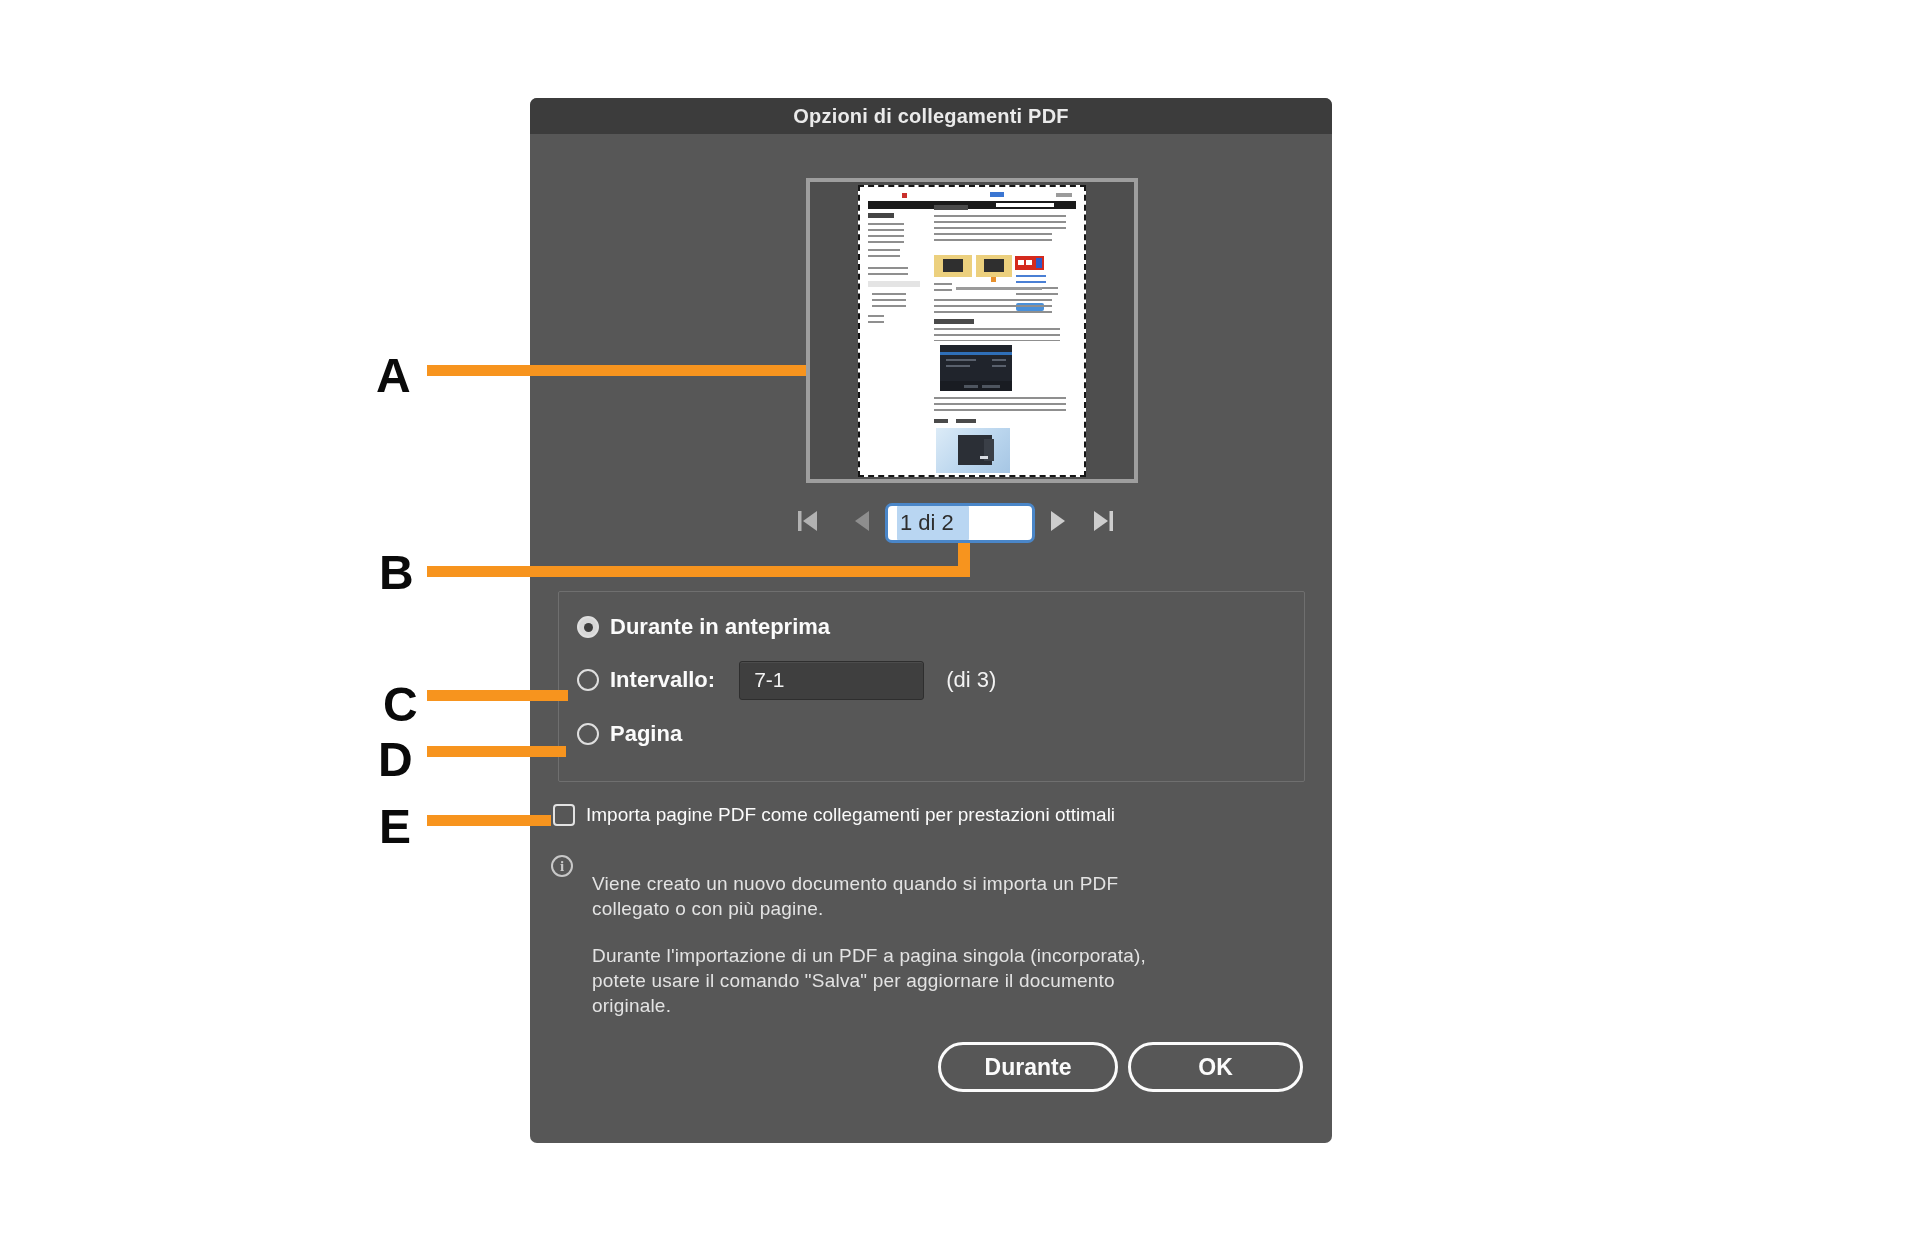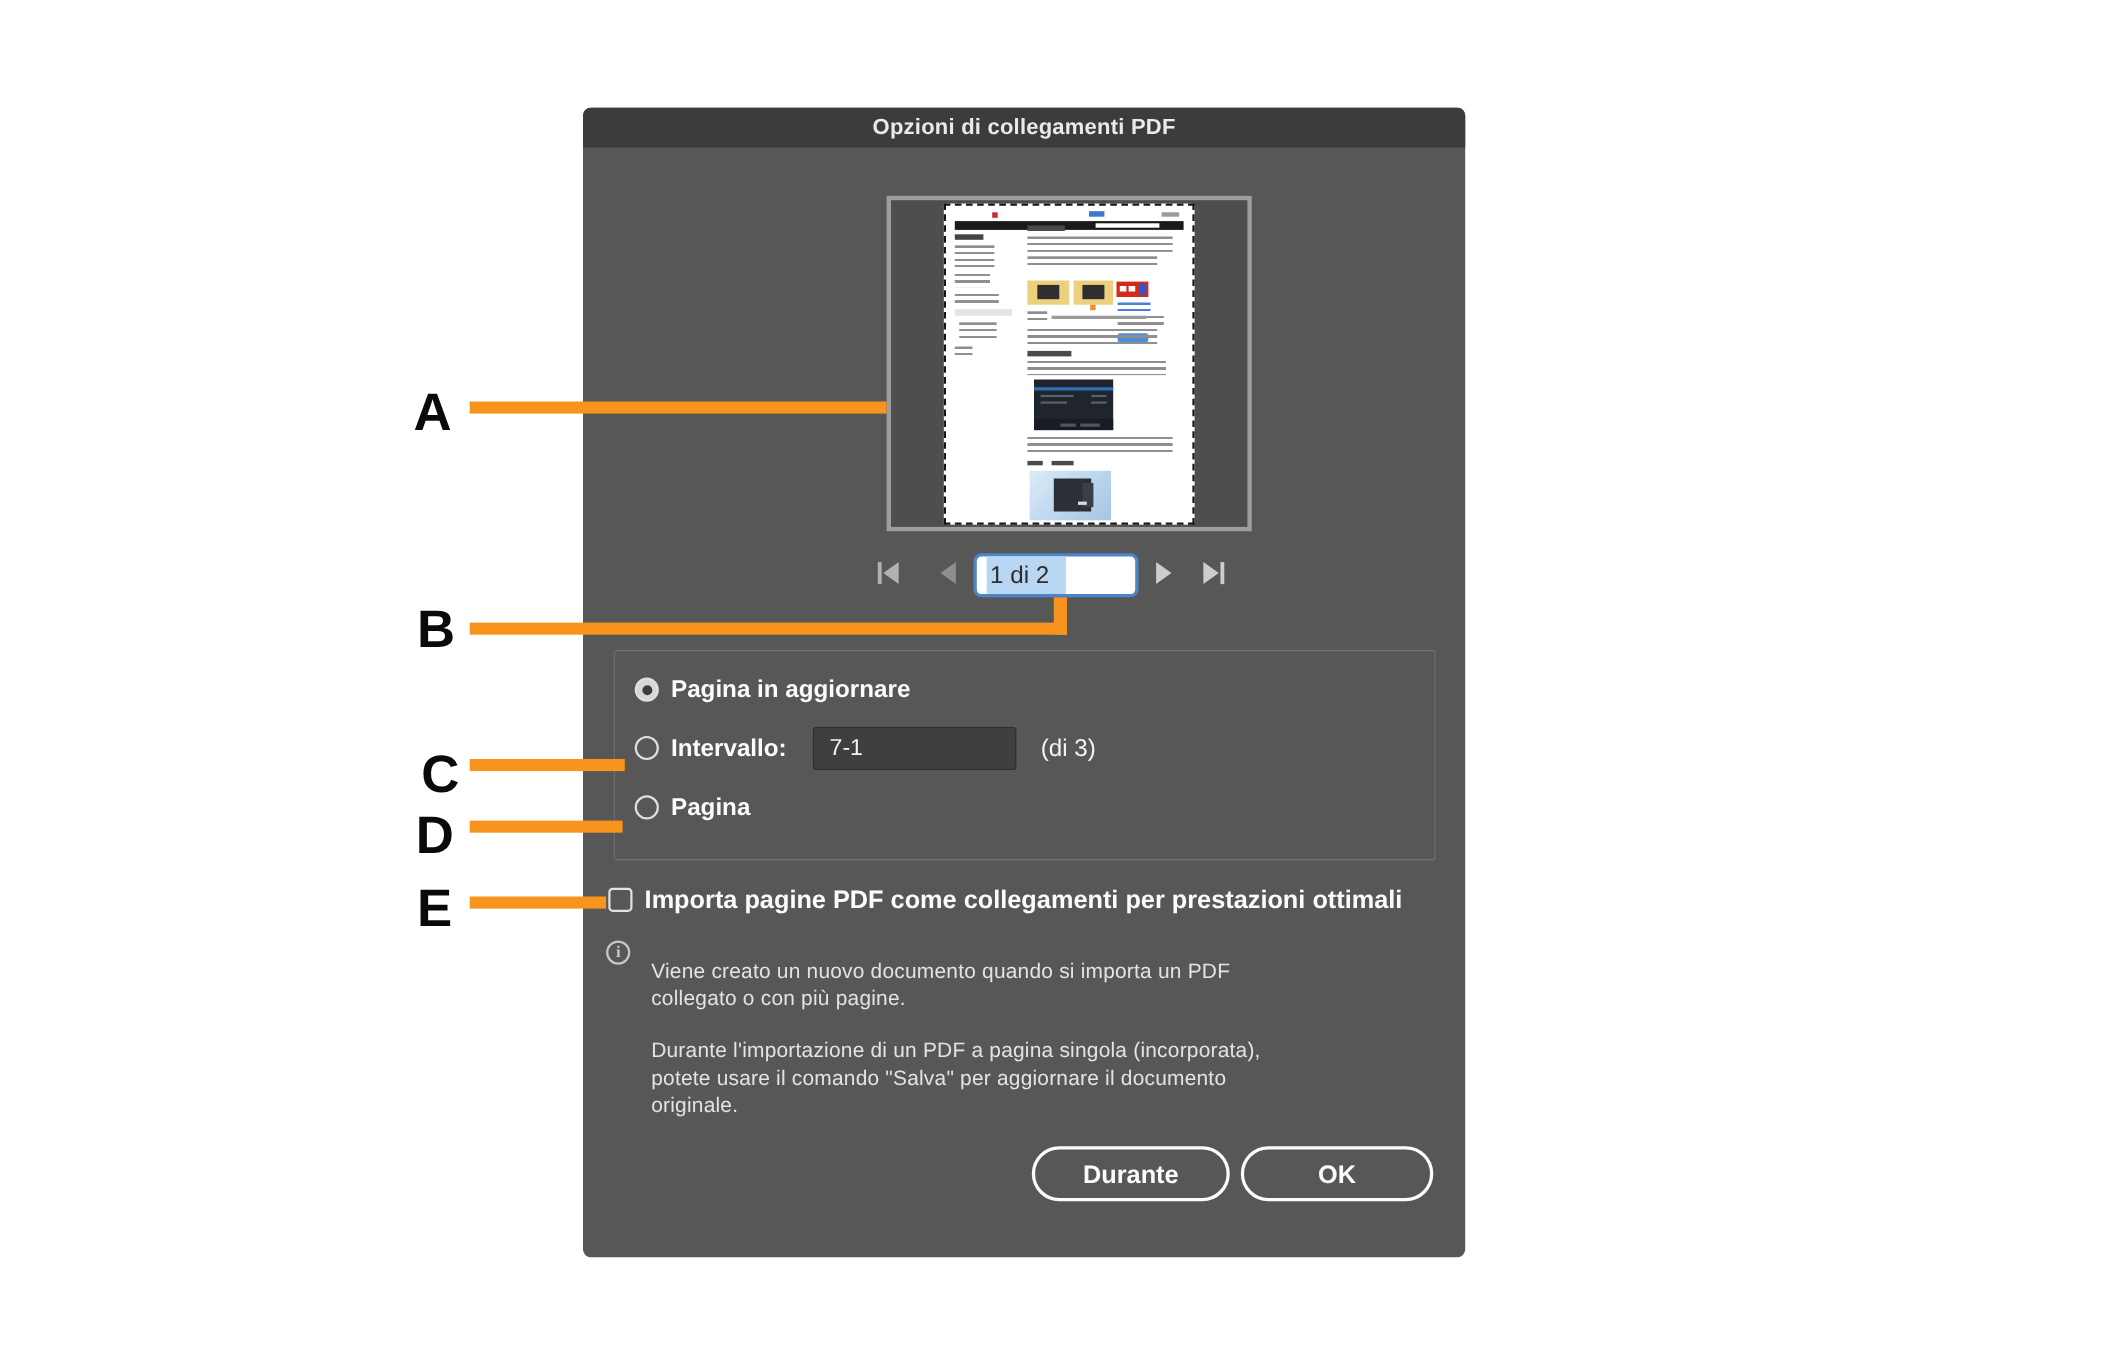--- a/index.html
+++ b/index.html
@@ -43,21 +43,21 @@
   .range-input{margin-left:24px;width:185px;height:39px;background:#3F3F3F;
                border:1px solid #2E2E2E;border-radius:3px;box-sizing:border-box;
                box-shadow:inset 0 1px 0 rgba(255,255,255,.07);
                display:flex;align-items:center;padding-left:14px;color:#F2F2F2;font-size:21px;}
   .range-suffix{margin-left:22px;color:#F2F2F2;font-size:22px;}
 
   
   .check-row{position:absolute;left:23px;top:706px;display:flex;align-items:center;}
   .checkbox{width:22px;height:22px;border:2px solid #E2E2E2;border-radius:4px;
             box-sizing:border-box;background:transparent;flex:none;}
-  .check-label{margin-left:11px;color:#FBFBFB;font-size:23px;font-weight:bold;}
+  .check-label{margin-left:11px;color:#FBFBFB;font-size:19px;font-weight:normal;}
   .info-icon{position:absolute;left:21px;top:757px;width:22px;height:22px;border-radius:50%;
              border:2px solid #C8C8C8;box-sizing:border-box;color:#C8C8C8;
              display:flex;align-items:center;justify-content:center;
              font-family:"Liberation Serif",serif;font-size:15px;font-weight:bold;}
   .info-text{position:absolute;left:62px;color:#E3E3E3;font-size:19px;line-height:25px;
              white-space:pre-line;letter-spacing:.2px;margin-top:18px;}
   .para1{top:755px;}
   .para2{top:827px;}
 
   
@@ -166,21 +166,21 @@
     </svg>
     <svg class="nav-icon" style="left:560px" viewBox="0 0 26 26">
       <polygon points="4,3 4,23 18,13" fill="#CDCDCD"></polygon>
       <rect x="19.5" y="3" width="3.5" height="20" fill="#CDCDCD"></rect>
     </svg>
 
     <div class="fieldset"></div>
 
     <div class="opt-row" style="top:509px">
       <span class="radio on"></span>
-      <span class="opt-label">Pagina in aggiornare</span>
+      <span class="opt-label">Durante in anteprima</span>
     </div>
 
     <div class="opt-row" style="top:562px">
       <span class="radio"></span>
       <span class="opt-label">Intervallo:</span>
       <span class="range-input">
         <span>7-1</span>
       </span>
       <span class="range-suffix">(di 3)</span>
     </div>

